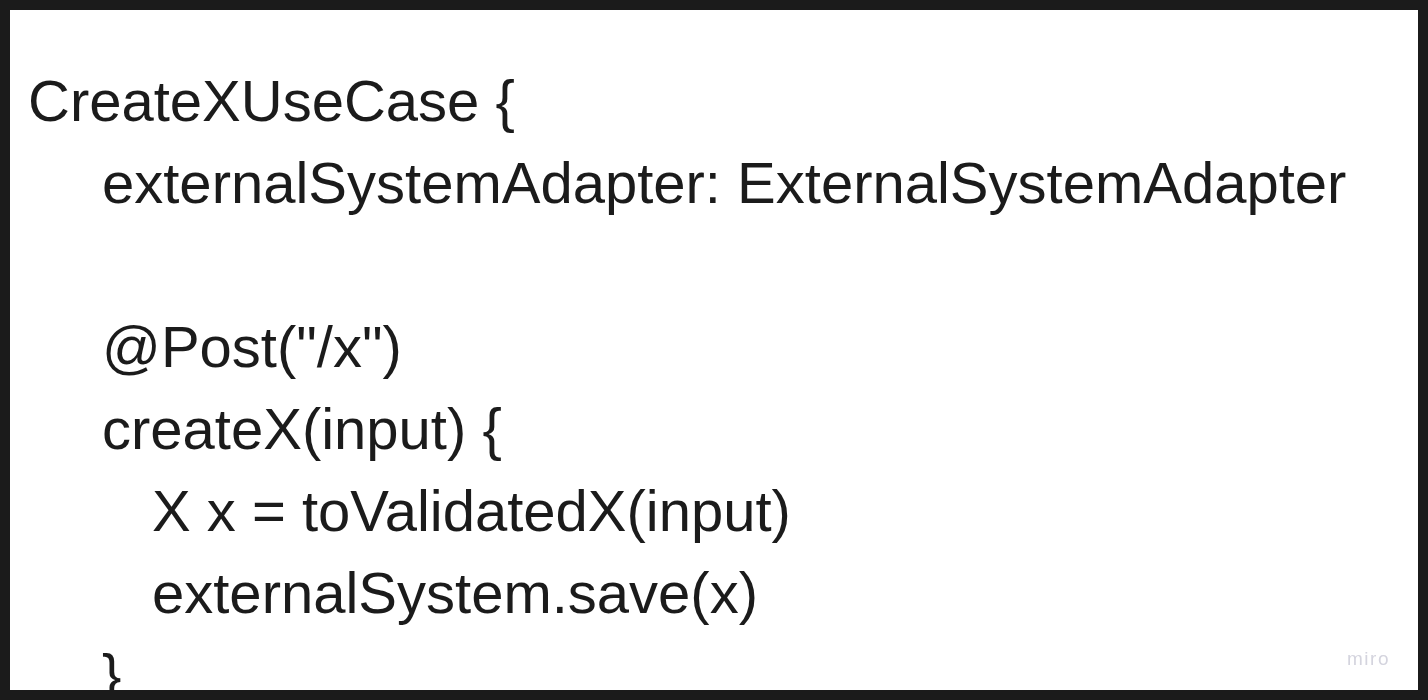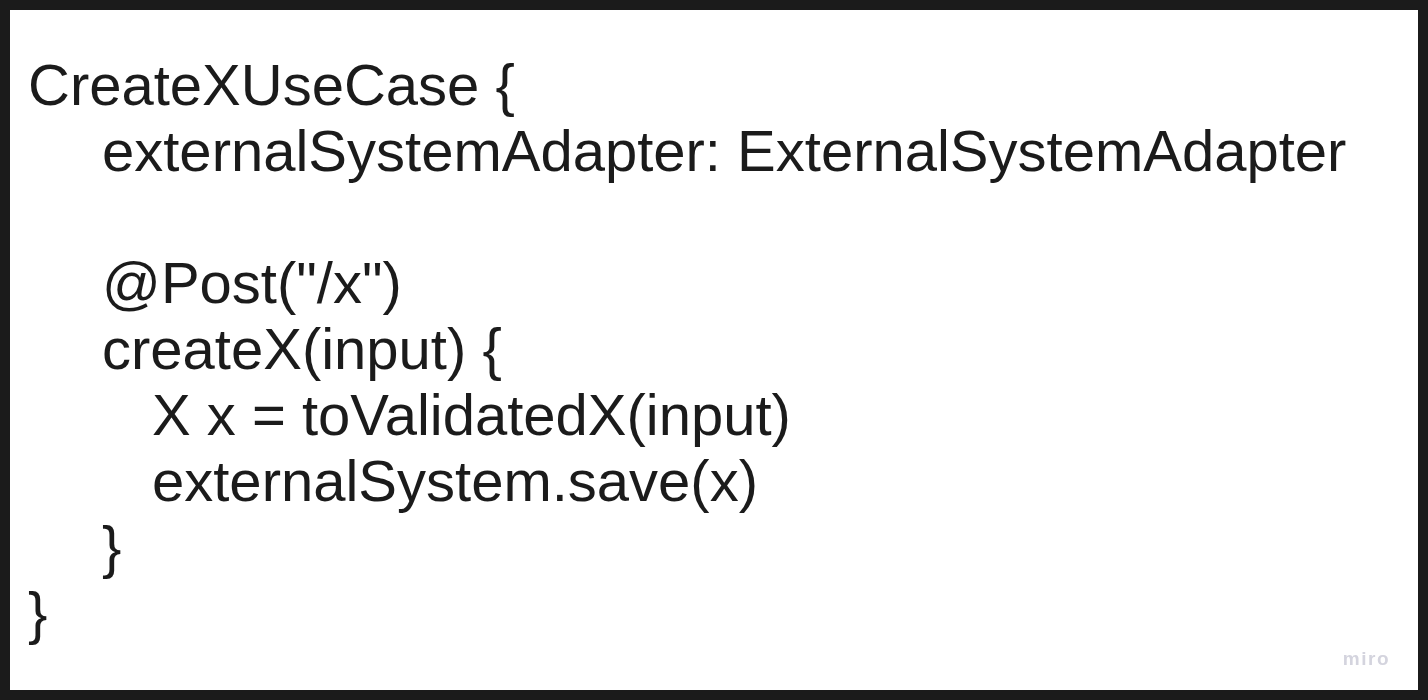--- a/index.html
+++ b/index.html
@@ -24,28 +24,29 @@
     font-family: "Liberation Sans", sans-serif;
     font-size: 58px;
     line-height: 66px;
     font-weight: 400;
     color: var(--text-color, #1b1b1b);
     white-space: pre;
     letter-spacing: 0;
   }
   .code-line {
     min-height: 66px;
+    margin-top: 16px;
   }
   .watermark {
     position: absolute;
     right: 28px;  
     bottom: 20px; 
     font-family: "Liberation Sans", sans-serif;
     font-size: 19px;
-    font-weight: 700;
+    font-weight: 400;
     letter-spacing: 1.5px;
     color: var(--watermark-color, #d4d4de);
     user-select: none;
   }
 </style>
 </head>
 <body>
 
 <div class="board">
   <div class="code-block"><div class="code-line" style="padding-left: 0px;">CreateXUseCase {</div><div class="code-line" style="padding-left: 74px;">externalSystemAdapter: ExternalSystemAdapter</div><div class="code-line" style="padding-left: 0px;">&nbsp;</div><div class="code-line" style="padding-left: 74px;">@Post("/x")</div><div class="code-line" style="padding-left: 74px;">createX(input) {</div><div class="code-line" style="padding-left: 124px;">X x = toValidatedX(input)</div><div class="code-line" style="padding-left: 124px;">externalSystem.save(x)</div><div class="code-line" style="padding-left: 74px;">}</div><div class="code-line" style="padding-left: 0px;">}</div></div>

